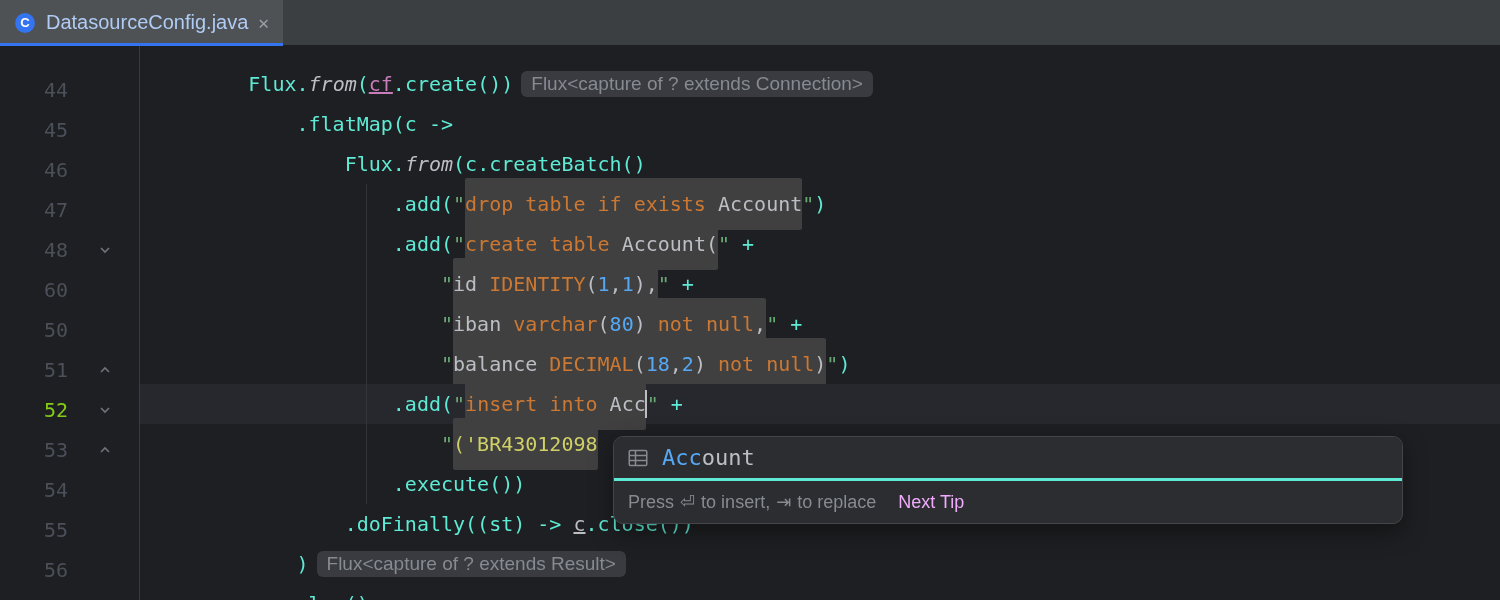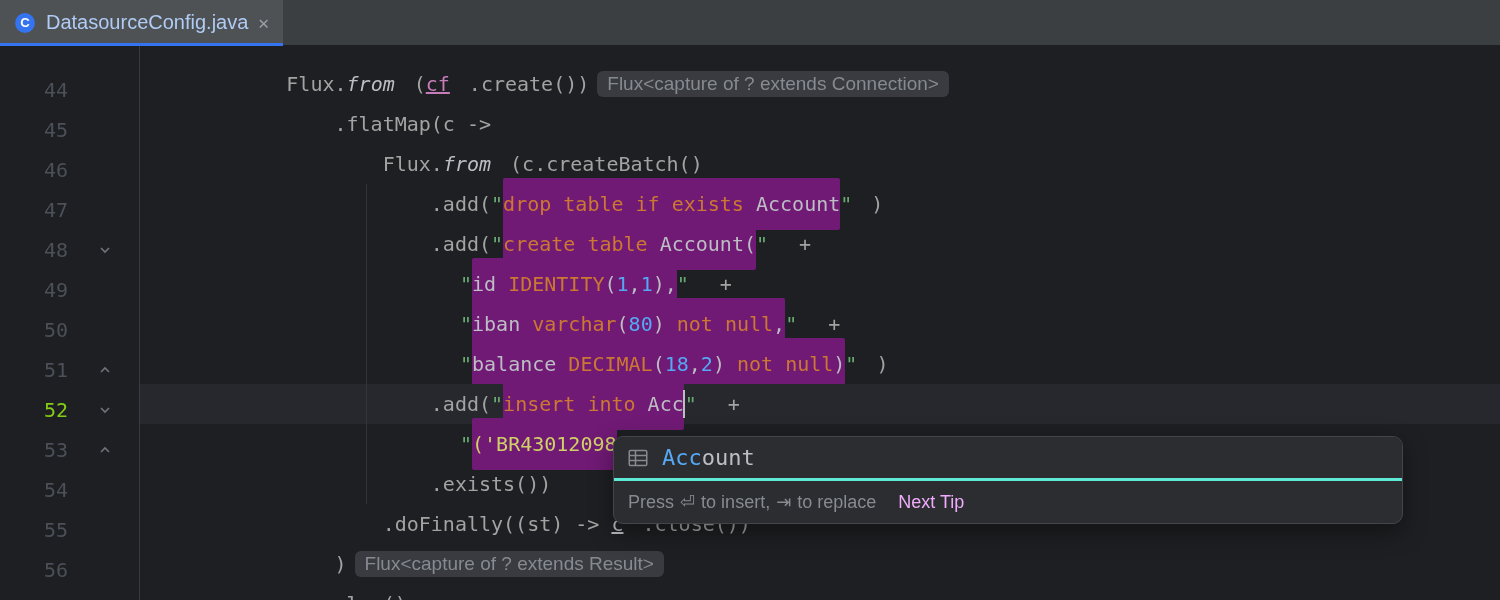--- a/index.html
+++ b/index.html
@@ -93,30 +93,30 @@
     position: relative;
   }
   .code-line.current {
     background: #26282e;
   }
   .indent-guide {
     border-left: 1px solid #313438;
     position: absolute;
     top: 0; bottom: 0;
   }
-  .tok-plain { color: #a3a3a3; margin-left: 19px; }
+  .tok-plain { color: #5eead4; }
   .tok-static-italic { color: #bcbec4; font-style: italic; text-align: center; }
   .tok-field { color: #c77dbb; text-decoration: underline; }
   .tok-var-u { color: #bcbec4; text-decoration: underline; }
   .tok-string { color: #6aab73; }
   .tok-sql-kw { color: #cc7832; }
   .tok-sql-num { color: #56a8f5; }
   .tok-sql-str { color: #d0d068; }
   .tok-sql-tbl { color: #bcbec4; }
-  .inj-bg { background: #701a75; border-radius: 2px; padding: 14px 0; }
+  .inj-bg { background: #404040; border-radius: 2px; padding: 14px 0; }
   .inlay {
     font-family: -apple-system,BlinkMacSystemFont,'Segoe UI',sans-serif;
     font-size: 19px;
     color: #868a91;
     background: #393b40;
     border-radius: 6px;
     padding: 2px 10px;
     margin-left: 8px;
   }
   .caret {
@@ -195,21 +195,21 @@
       </div>
     <div class="gutter-row">
         <span>48</span>
       <span class="fold-marker">
           <svg width="14" height="14" viewBox="0 0 14 14">
             <path d="M3 5 L7 9 L11 5" fill="none" stroke="#6f737a" stroke-width="1.6"></path>
           </svg>
         </span>
     </div>
     <div class="gutter-row">
-        <span>49</span>
+        <span>60</span>
       </div>
     <div class="gutter-row">
         <span>50</span>
       </div>
     <div class="gutter-row">
         <span>51</span>
       <span class="fold-marker">
           <svg width="14" height="14" viewBox="0 0 14 14">
             <path d="M3 9 L7 5 L11 9" fill="none" stroke="#6f737a" stroke-width="1.6"></path>
           </svg>
@@ -281,21 +281,21 @@
 
     <div class="code-line current"><span class="indent-guide" style="left:226px"></span>
       <span class="tok-plain">                    </span><span class="tok-plain">.add(</span><span class="tok-string">"</span><span class="inj-bg"><span class="tok-sql-kw">insert into </span><span class="tok-sql-tbl">Acc</span></span><span class="caret"></span><span class="tok-string">"</span><span class="tok-plain"> +</span>
     </div>
 
     <div class="code-line"><span class="indent-guide" style="left:226px"></span>
       <span class="tok-plain">                        </span><span class="tok-string">"</span><span class="inj-bg"><span class="tok-sql-str">(</span><span class="tok-sql-str">'BR43012098</span></span>
     </div>
 
     <div class="code-line"><span class="indent-guide" style="left:226px"></span>
-      <span class="tok-plain">                    </span><span class="tok-plain">.exists())</span>
+      <span class="tok-plain">                    </span><span class="tok-plain">.execute())</span>
     </div>
 
     <div class="code-line">
       <span class="tok-plain">                </span><span class="tok-plain">.doFinally((st) -&gt; </span><span class="tok-var-u">c</span><span class="tok-plain">.close())</span>
     </div>
 
     <div class="code-line">
       <span class="tok-plain">            </span><span class="tok-plain">)</span>
       <span class="inlay">Flux&lt;capture of ? extends Result&gt;</span>
     </div>

